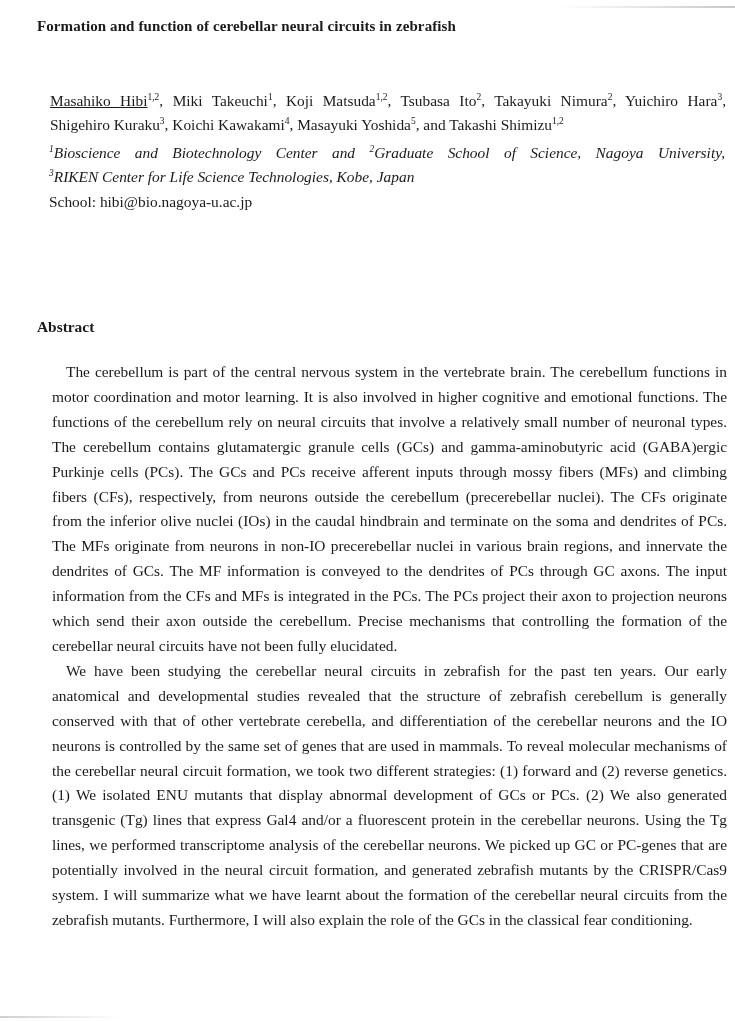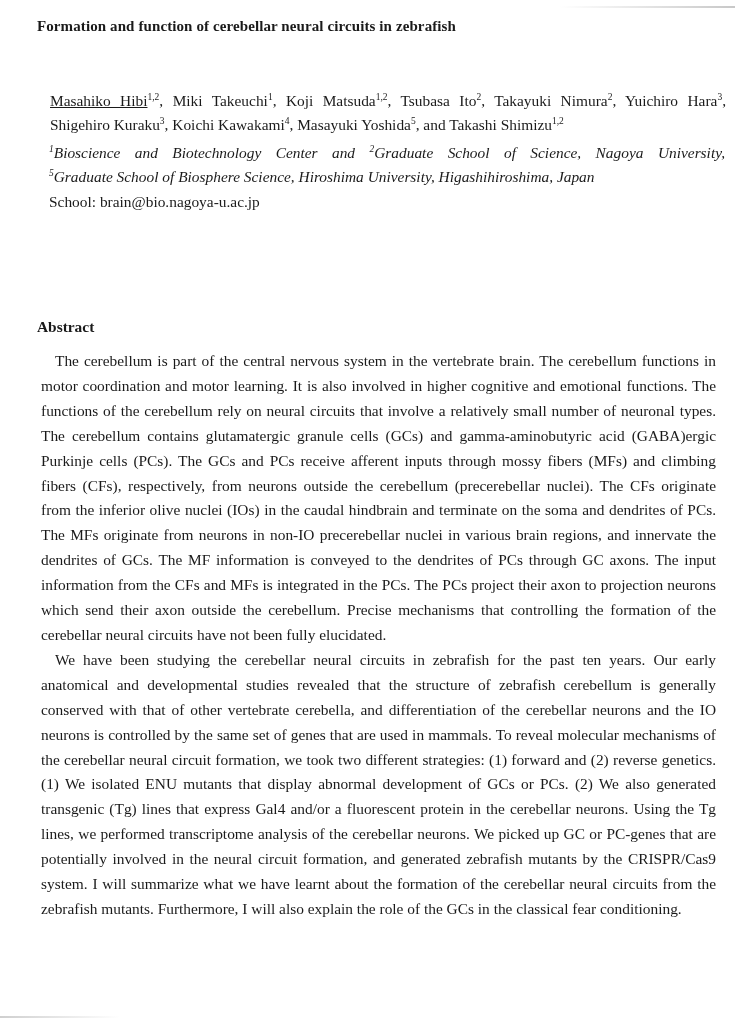--- a/index.html
+++ b/index.html
@@ -33,39 +33,39 @@
   }
   .affils .aff { font-style: italic; }
   .affils .aff.justify { text-align: justify; text-align-last: justify; }
   .email { font-style: normal; }
   .abstract-heading {
     position: absolute; left: 37px; top: 318px;
     font-weight: bold; font-size: 15.4px; margin: 0;
   }
   .abstract-body {
     position: absolute; left: 37px; top: 345px; width: 675px;
-    font-size: 15.4px; line-height: 24.9px; margin: 4px;
+    font-size: 15.4px; line-height: 24.9px; margin: 15px;
   }
   .abstract-body p {
     margin: 0; text-indent: 14px; text-align: justify;
   }
 </style>
 </head>
 <body>
 
 <div class="scan-edge-top"></div>
 
 <h1 class="title">Formation and function of cerebellar neural circuits in zebrafish</h1>
 
 <p class="authors"><span class="first">Masahiko Hibi</span><sup>1,2</sup>, <span>Miki Takeuchi</span><sup>1</sup>, <span>Koji Matsuda</span><sup>1,2</sup>, <span>Tsubasa Ito</span><sup>2</sup>, <span>Takayuki Nimura</span><sup>2</sup>, <span>Yuichiro Hara</span><sup>3</sup>, <span>Shigehiro Kuraku</span><sup>3</sup>, <span>Koichi Kawakami</span><sup>4</sup>, <span>Masayuki Yoshida</span><sup>5</sup>, and <span>Takashi Shimizu</span><sup>1,2</sup></p>
 
 <div class="affils">
   <div class="aff justify"><sup>1</sup><span>Bioscience and Biotechnology Center and </span><sup>2</sup><span>Graduate School of Science, Nagoya University,</span></div>
-  <div class="aff"><sup>5</sup><span>Graduate School of Biosphere Science, Hiroshima University, Higashihiroshima, Japan</span></div>
-  <div class="email"><span>School: </span><span>brain@bio.nagoya-u.ac.jp</span></div>
+  <div class="aff"><sup>3</sup><span>RIKEN Center for Life Science Technologies, Kobe, Japan</span></div>
+  <div class="email"><span>School: </span><span>hibi@bio.nagoya-u.ac.jp</span></div>
 </div>
 
 <h2 class="abstract-heading">Abstract</h2>
 
 <div class="abstract-body">
   <p>The cerebellum is part of the central nervous system in the vertebrate brain. The cerebellum functions in motor coordination and motor learning. It is also involved in higher cognitive and emotional functions. The functions of the cerebellum rely on neural circuits that involve a relatively small number of neuronal types. The cerebellum contains glutamatergic granule cells (GCs) and gamma-aminobutyric acid (GABA)ergic Purkinje cells (PCs). The GCs and PCs receive afferent inputs through mossy fibers (MFs) and climbing fibers (CFs), respectively, from neurons outside the cerebellum (precerebellar nuclei). The CFs originate from the inferior olive nuclei (IOs) in the caudal hindbrain and terminate on the soma and dendrites of PCs. The MFs originate from neurons in non-IO precerebellar nuclei in various brain regions, and innervate the dendrites of GCs. The MF information is conveyed to the dendrites of PCs through GC axons. The input information from the CFs and MFs is integrated in the PCs. The PCs project their axon to projection neurons which send their axon outside the cerebellum. Precise mechanisms that controlling the formation of the cerebellar neural circuits have not been fully elucidated.</p>
   <p>We have been studying the cerebellar neural circuits in zebrafish for the past ten years. Our early anatomical and developmental studies revealed that the structure of zebrafish cerebellum is generally conserved with that of other vertebrate cerebella, and differentiation of the cerebellar neurons and the IO neurons is controlled by the same set of genes that are used in mammals. To reveal molecular mechanisms of the cerebellar neural circuit formation, we took two different strategies: (1) forward and (2) reverse genetics. (1) We isolated ENU mutants that display abnormal development of GCs or PCs. (2) We also generated transgenic (Tg) lines that express Gal4 and/or a fluorescent protein in the cerebellar neurons. Using the Tg lines, we performed transcriptome analysis of the cerebellar neurons. We picked up GC or PC-genes that are potentially involved in the neural circuit formation, and generated zebrafish mutants by the CRISPR/Cas9 system. I will summarize what we have learnt about the formation of the cerebellar neural circuits from the zebrafish mutants. Furthermore, I will also explain the role of the GCs in the classical fear conditioning.</p>
 </div>
 
 <div class="scan-edge-bottom"></div>

